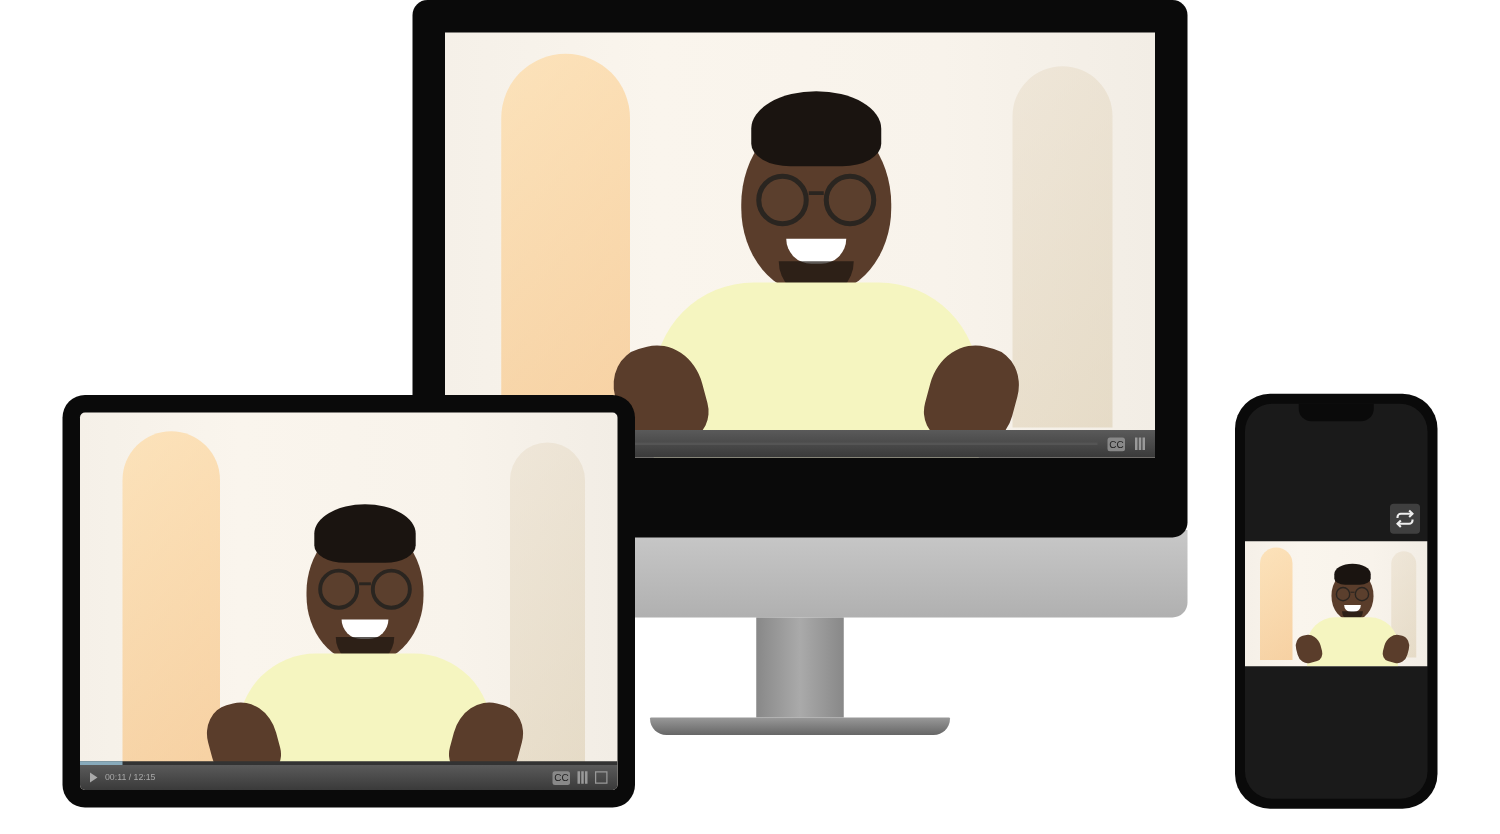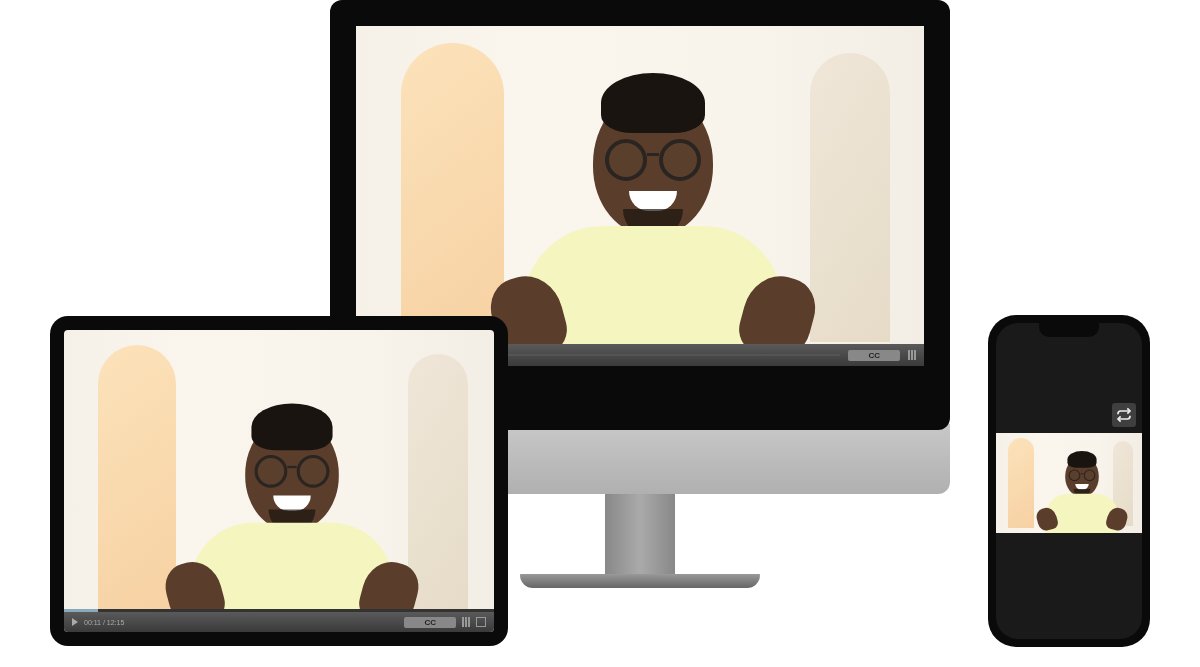--- a/index.html
+++ b/index.html
@@ -55,23 +55,23 @@
     }
     .progress-line {
       flex: 1;
       height: 2px;
       background: #555;
     }
     .cc-badge {
       background: #888;
       color: #222;
       font-size: 8px;
-      padding: 1px 20px;
+      padding: 1px 1px;
       border-radius: 2px;
-      font-weight: bold;
+      font-weight: normal;
     }
     .bars-icon {
       display: flex;
       gap: 1px;
     }
     .bars-icon span {
       width: 2px;
       height: 10px;
       background: #999;
     }

